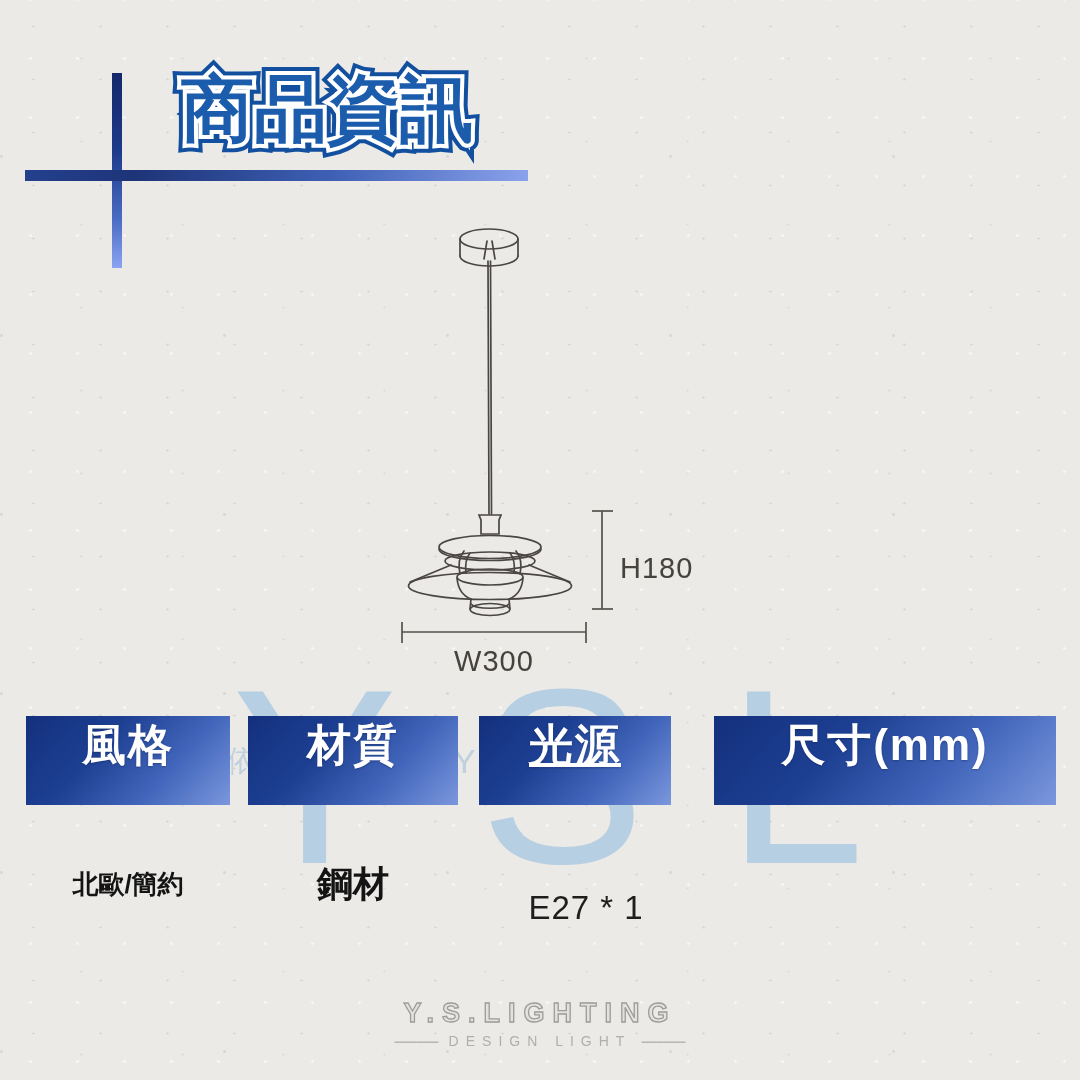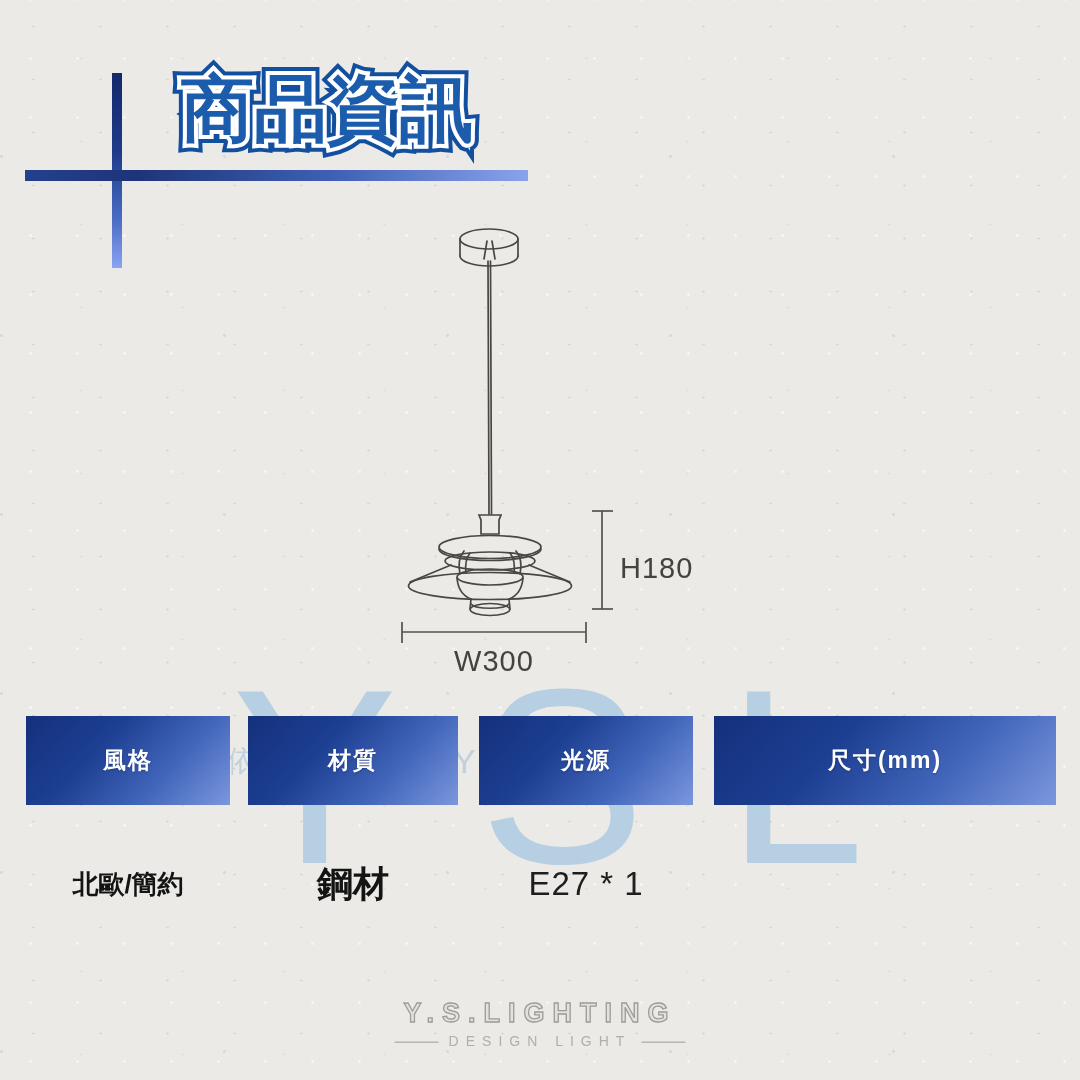--- a/index.html
+++ b/index.html
@@ -50,37 +50,37 @@
   .wm-small-right{left:453px;top:744px;font-size:34px;}
   
   .lamp-svg{position:absolute;left:0;top:0;z-index:2;pointer-events:none;}
   .dim-label{
     font-family:"Liberation Sans", sans-serif;
     fill:#46423e;font-size:29px;letter-spacing:1px;
   }
   
   .spec-box{
     position:absolute;top:716px;height:89px;z-index:2;
-    display:flex;align-items:center;justify-content:center;
+    display:flex;align-items:flex-start;justify-content:center;
     background:linear-gradient(132deg,#13307c 0%,#1d3f92 35%,#4266bb 68%,#7b97dd 100%);
-    color:#ffffff;font-weight:700;font-size:23px;letter-spacing:2px;
+    color:#ffffff;font-weight:700;font-size:44px;letter-spacing:2px;
     text-shadow:0 1px 2px rgba(10,25,60,0.35);
   }
   .box-1{left:26px;width:204px;}
   .box-2{left:248px;width:210px;}
-  .box-3{left:479px;width:214px;}
+  .box-3{left:479px;width:192px;text-decoration:underline;}
   .box-4{left:714px;width:342px;}
   
   .spec-value{
     position:absolute;top:857px;height:54px;line-height:54px;z-index:2;
     text-align:center;color:#141414;
   }
   .val-1{left:26px;width:204px;font-size:26px;font-weight:800;}
   .val-2{left:248px;width:210px;font-size:36px;font-weight:800;}
-  .val-3{left:479px;width:214px;font-size:33px;font-weight:400;color:#1e1e1e;letter-spacing:1px;}
+  .val-3{left:479px;width:214px;font-size:33px;font-weight:400;color:#1e1e1e;letter-spacing:1px;margin-top:24px;}
   .val-4{left:714px;width:342px;top:845px;height:auto;line-height:normal;font-weight:400;}
   .val-4 .dim-line1{display:block;font-size:35px;line-height:44px;letter-spacing:1px;color:#161616;}
   .val-4 .dim-line2{display:block;font-size:34px;line-height:44px;color:#161616;}
   
   .brand{
     position:absolute;left:0;right:0;top:998px;z-index:2;
     text-align:center;font-size:27px;font-weight:700;letter-spacing:8px;
     color:#e3e2de;-webkit-text-stroke:1.3px #9d9c98;white-space:nowrap;
   }
   .tagline-row{

